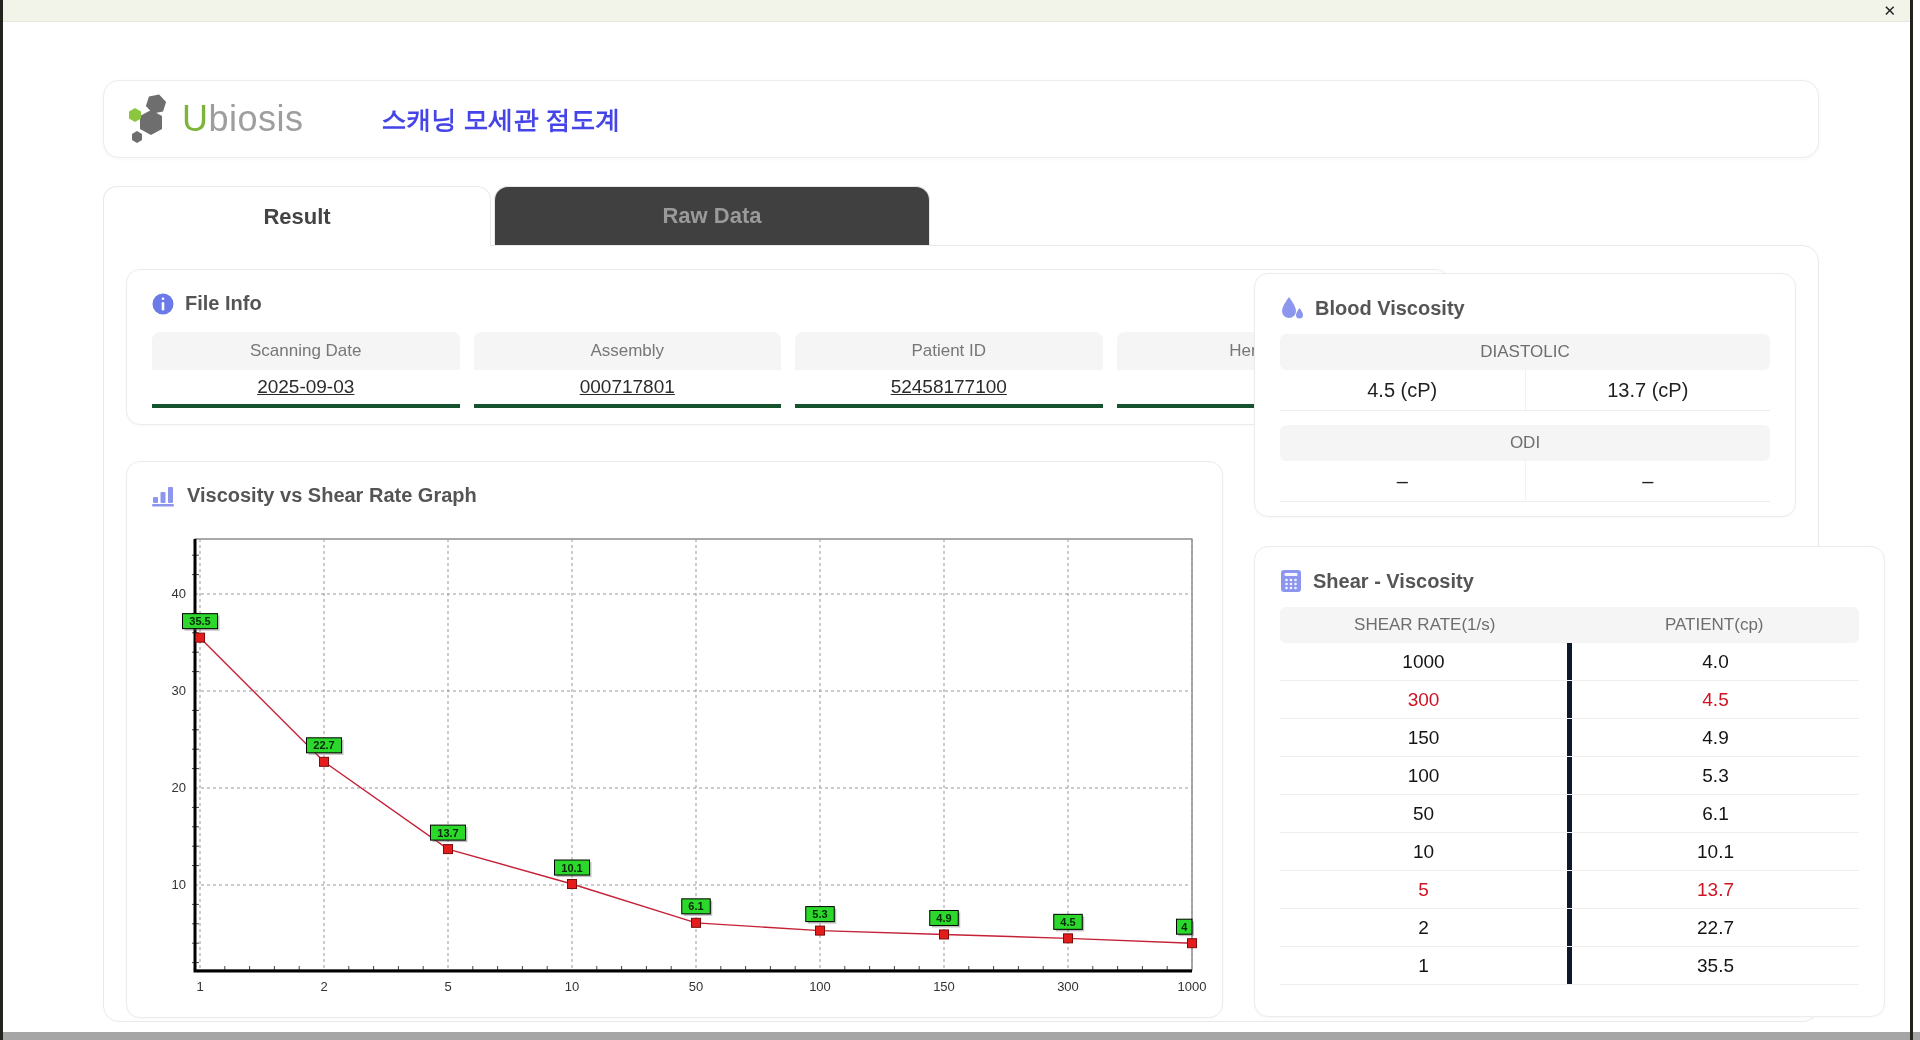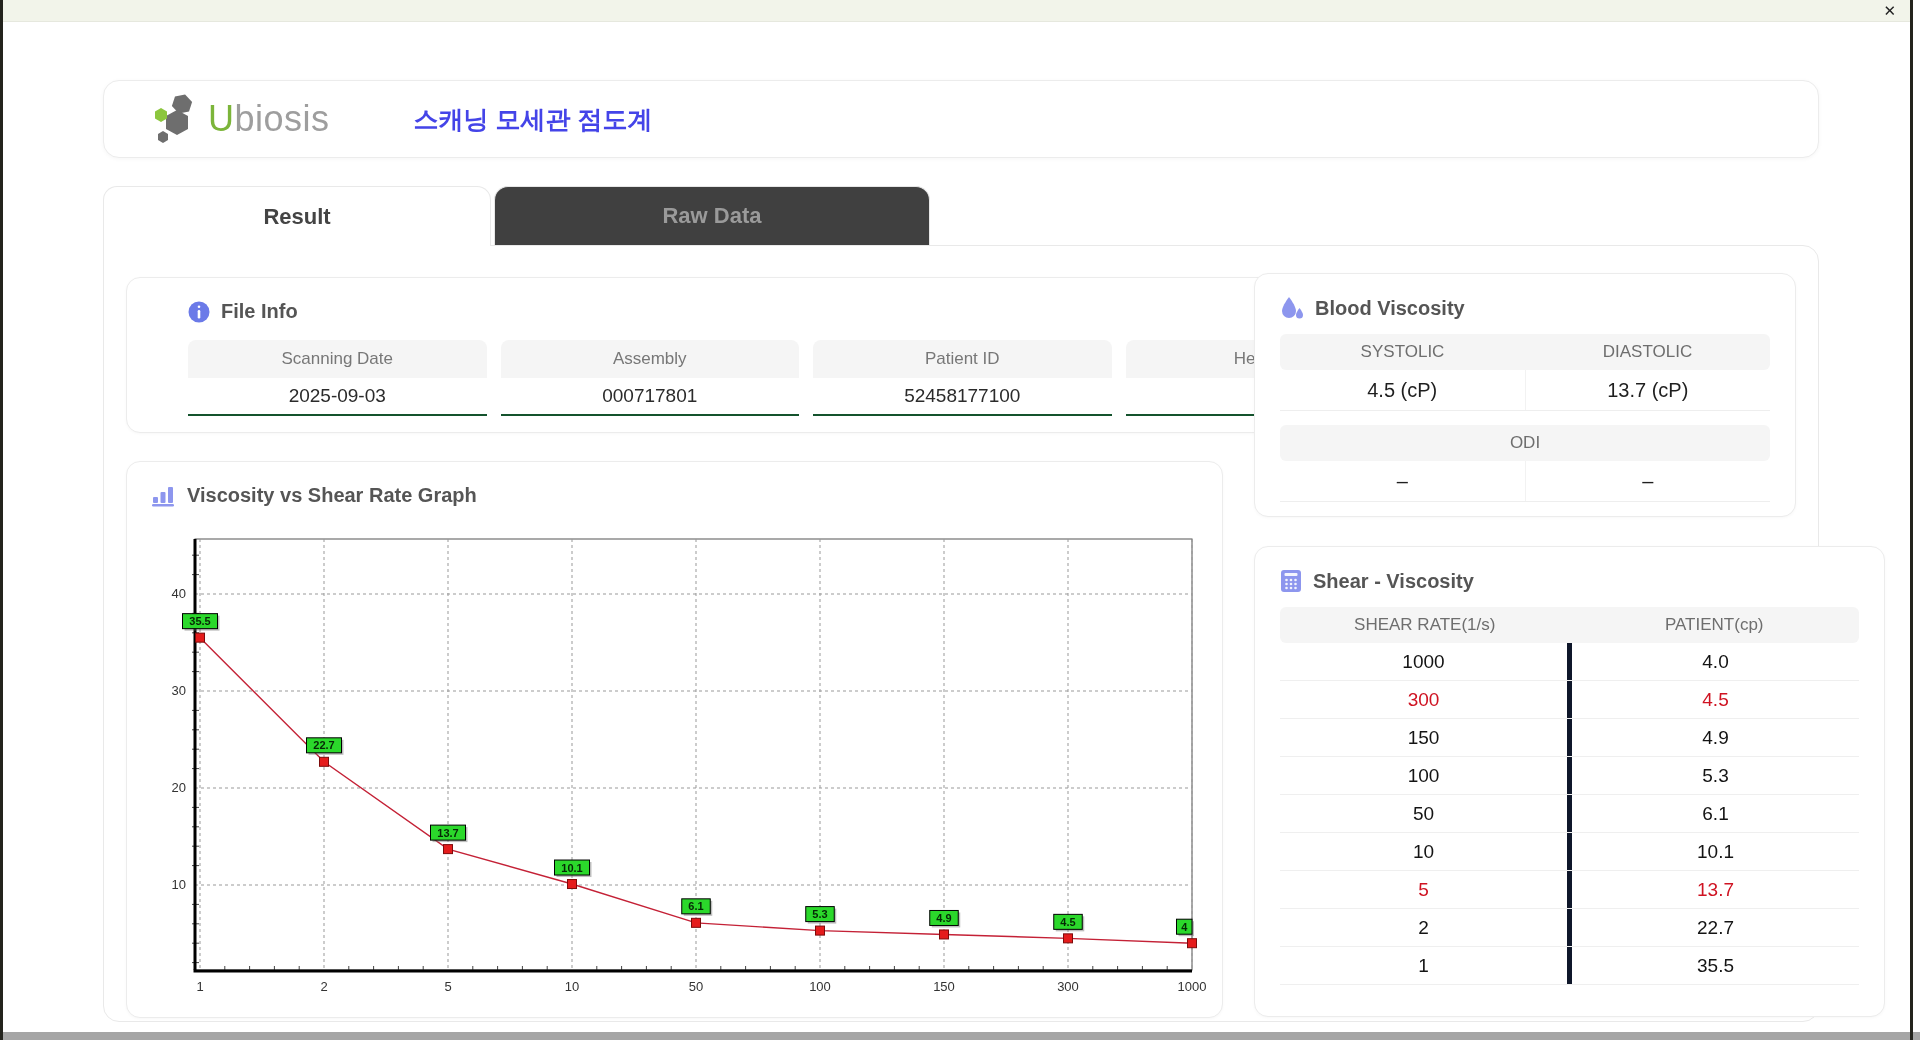--- a/index.html
+++ b/index.html
@@ -13,21 +13,21 @@
   .close-btn { position:absolute; right:14px; top:1px; font-size:15px; color:#222;
                cursor:pointer; line-height:20px; }
   .frame-left  { position:absolute; left:0; top:0; width:3px; height:1040px; background:#23231d; z-index:60; }
   .frame-right { position:absolute; left:1910px; top:0; width:3px; height:1040px; background:#23231d; z-index:60; }
   .bottom-strip{ position:absolute; left:0; top:1032px; width:1920px; height:8px; background:#a5a5a5; z-index:55; }
 
   
   .header-card { position:absolute; left:103px; top:80px; width:1716px; height:78px;
                  background:#fff; border:1px solid #ececec; border-radius:16px;
                  box-shadow:0 1px 4px rgba(0,0,0,0.04);
-                 display:flex; align-items:center; padding-left:48px;gap:6px; }
+                 display:flex; align-items:center; padding-left:22px; }
   .logo { display:flex; align-items:center; gap:4px; }
   .logo-text { font-size:36px; font-weight:500; letter-spacing:0.5px; }
   .logo-u { color:#7cb53a; }
   .logo-rest { color:#9e9e9e; }
   .app-title { margin-left:78px; font-size:25px; font-weight:700; color:#4444e8; }
 
   
   .tabs { position:absolute; left:103px; top:186px; display:flex; gap:3px; z-index:5; }
   .tab { height:60px; display:flex; align-items:center; justify-content:center;
          border-radius:14px 14px 0 0; font-size:22px; cursor:pointer; }
@@ -35,36 +35,36 @@
                 color:#444; font-weight:700; }
   .tab.inactive { width:436px; background:#404040; border:1px solid #e7e7e7; border-bottom:1px solid #e9e9e9;
                   color:#9a9a9a; font-weight:600; }
 
   
   .content-card { position:absolute; left:103px; top:245px; width:1716px; height:777px;
                   background:#fff; border:1px solid #e9e9e9; border-radius:0 16px 16px 16px; }
 
   .panel { position:absolute; background:#fff; border:1px solid #ececec; border-radius:14px;
            box-shadow:0 1px 3px rgba(0,0,0,0.03); }
-  .panel-fileinfo { left:22px; top:31px;  width:1324px; height:156px;padding-left:36px; }
+  .panel-fileinfo { left:22px; top:23px;  width:1324px; height:156px; }
   .panel-graph    { left:22px; top:215px; width:1097px; height:557px; }
   .panel-blood    { left:1150px; top:27px;  width:542px; height:244px; }
   .panel-shear    { left:1150px; top:300px; width:631px; height:471px;text-align:right; }
 
   .panel-title { display:flex; align-items:center; gap:11px; padding:22px 25px 0 25px;
                  font-size:20px; font-weight:700; color:#555; }
 
   
   .fields { display:flex; gap:14px; padding:0 25px; margin-top:17px; }
   .field { flex:1; }
   .field-label { height:38px; background:#f5f5f5; border-radius:8px 8px 0 0;
                  display:flex; align-items:center; justify-content:center;
                  font-size:17px; color:#777; }
   .field-value { height:38px; display:flex; align-items:center; justify-content:center;
-                 font-size:19px; color:#2b2b2b; border-bottom:2px solid #14532d; }
+                 font-size:19px; color:#2b2b2b; border-bottom:4px solid #14532d;text-decoration:underline; }
 
   
   .pair { margin:14px 25px 0 25px; }
   .pair .hrow { display:flex; background:#f5f5f5; border-radius:6px; }
   .pair .hrow div { flex:1; height:36px; display:flex; align-items:center; justify-content:center;
                     font-size:17px; color:#6e6e6e; }
   .pair .vrow { display:flex; border-bottom:1px solid #eee; }
   .pair .vrow div { flex:1; height:40px; display:flex; align-items:center; justify-content:center;
                     font-size:20px; color:#1f1f1f; }
   .pair .vrow div + div { border-left:1px solid #f2f2f2; }
@@ -291,21 +291,20 @@
         <span class="icon">
           <svg width="24" height="24" viewBox="0 0 24 24">
             <path d="M9 1 C9 1 2 10 2 15 a7 7 0 0 0 14 0 C16 10 9 1 9 1 Z" fill="#8d96ee"></path>
             <path d="M19.5 12 C19.5 12 16 16.5 16 19 a3.5 3.5 0 0 0 7 0 C23 16.5 19.5 12 19.5 12 Z" fill="#8d96ee"></path>
           </svg>
         </span>
         <span>Blood Viscosity</span>
       </div>
       <div class="pair">
         <div class="hrow">
-          <div>SYSTOLIC</div>
           <div>DIASTOLIC</div>
         </div>
         <div class="vrow">
           <div>4.5 (cP)</div>
           <div>13.7 (cP)</div>
         </div>
       </div>
       <div class="pair">
         <div class="hrow">
           <div>ODI</div>

